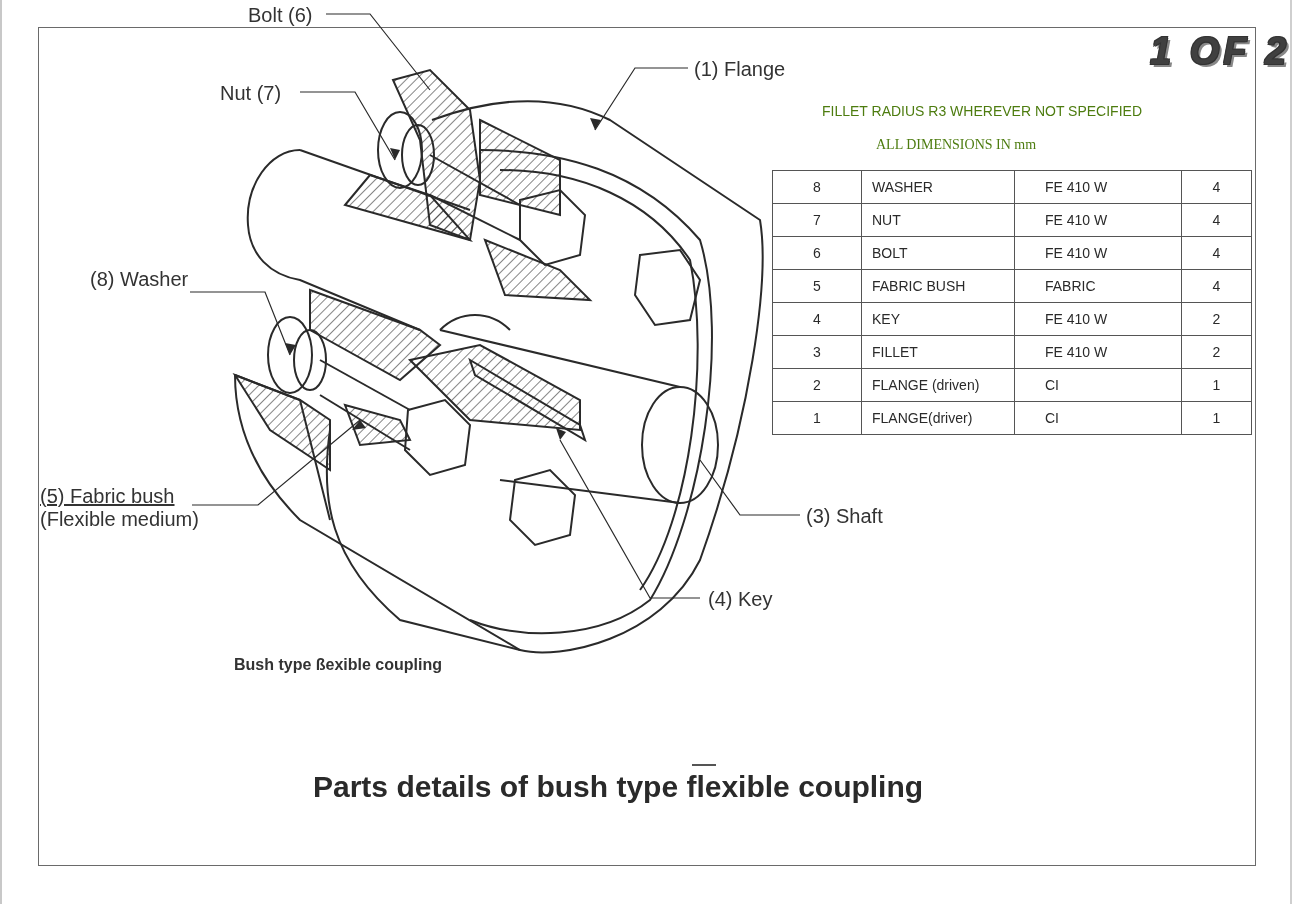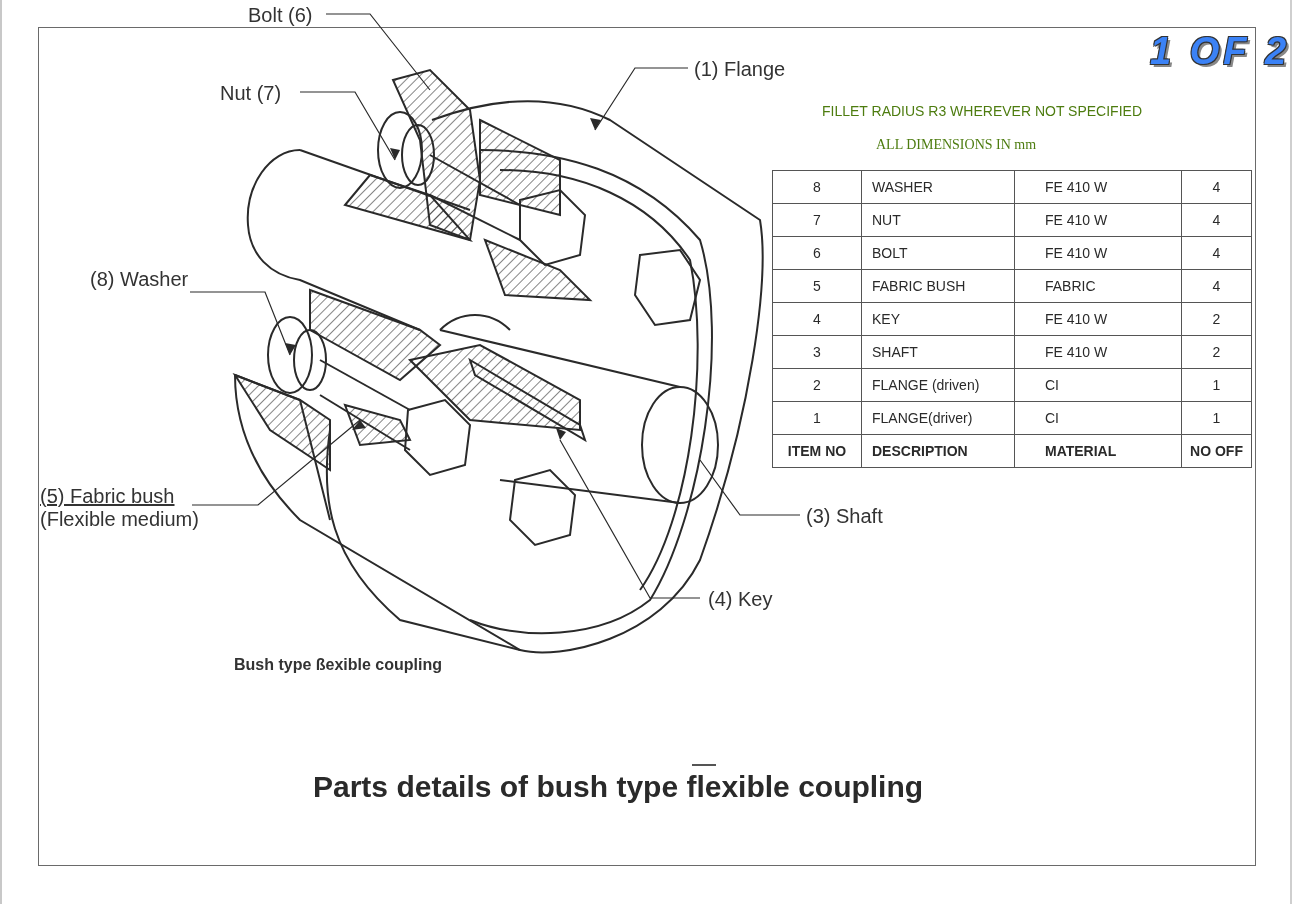--- a/index.html
+++ b/index.html
@@ -2,21 +2,21 @@
 <html><head>
 <meta charset="utf-8">
 <style>
   html, body { margin:0; padding:0; }
   body { width:1294px; height:904px; background:#ffffff; position:relative; overflow:hidden;
          font-family:"Liberation Sans", sans-serif; color:#2a2a2a; }
   .edge-left { position:absolute; left:0; top:0; width:2px; height:904px; background:#c8c8c8; }
   .edge-right { position:absolute; left:1290px; top:0; width:2px; height:904px; background:#cfcfcf; }
   .frame { position:absolute; left:38px; top:27px; width:1218px; height:839px; border:1px solid #6a6a6a; box-sizing:border-box; }
   .page-no { position:absolute; left:1150px; top:30px; font-size:38px; font-weight:bold; font-style:italic;
-             color:#3b82f6; letter-spacing:4px;
+             color:#404040; letter-spacing:4px;
              text-shadow: 1px 1px 0 #333, -1px -1px 0 #333, 1px -1px 0 #333, -1px 1px 0 #333, 3px 3px 0 #888; }
   .note { position:absolute; font-size:14px; color:#4d7c0f; }
   .note1 { left:822px; top:103px; }
   .note2 { left:876px; top:137px;font-family:Liberation Serif, serif; }
   .label { position:absolute; font-size:20px; color:#333; white-space:nowrap; }
   svg.drawing { position:absolute; left:0; top:0; }
   table.bom { position:absolute; left:772px; top:170px; width:480px; border-collapse:collapse; font-size:14px; }
   table.bom td { border:1.5px solid #555; height:32px; padding:0 6px; color:#2a2a2a; }
   table.bom td.c1 { width:76px; text-align:center; }
   table.bom td.c2 { width:136px; text-align:left; padding-left:10px; }
@@ -159,40 +159,34 @@
         <td class="c4">4</td>
       </tr>
       <tr>
         <td class="c1">4</td>
         <td class="c2">KEY</td>
         <td class="c3">FE 410 W</td>
         <td class="c4">2</td>
       </tr>
       <tr>
         <td class="c1">3</td>
-        <td class="c2">SHAFT</td>
+        <td class="c2">FILLET</td>
         <td class="c3">FE 410 W</td>
         <td class="c4">2</td>
       </tr>
       <tr>
         <td class="c1">2</td>
         <td class="c2">FLANGE (driven)</td>
         <td class="c3">CI</td>
         <td class="c4">1</td>
       </tr>
       <tr>
         <td class="c1">1</td>
         <td class="c2">FLANGE(driver)</td>
         <td class="c3">CI</td>
         <td class="c4">1</td>
       </tr>
-      <tr class="head">
-        <td class="c1">ITEM NO</td>
-        <td class="c2">DESCRIPTION</td>
-        <td class="c3">MATERIAL</td>
-        <td class="c4">NO OFF</td>
-      </tr>
     </tbody>
 </table>
 
 <div class="caption-small">Bush type ßexible coupling</div>
 <div class="dash"></div>
 <div class="title">Parts details of bush type flexible coupling</div>
 
 </body></html>

